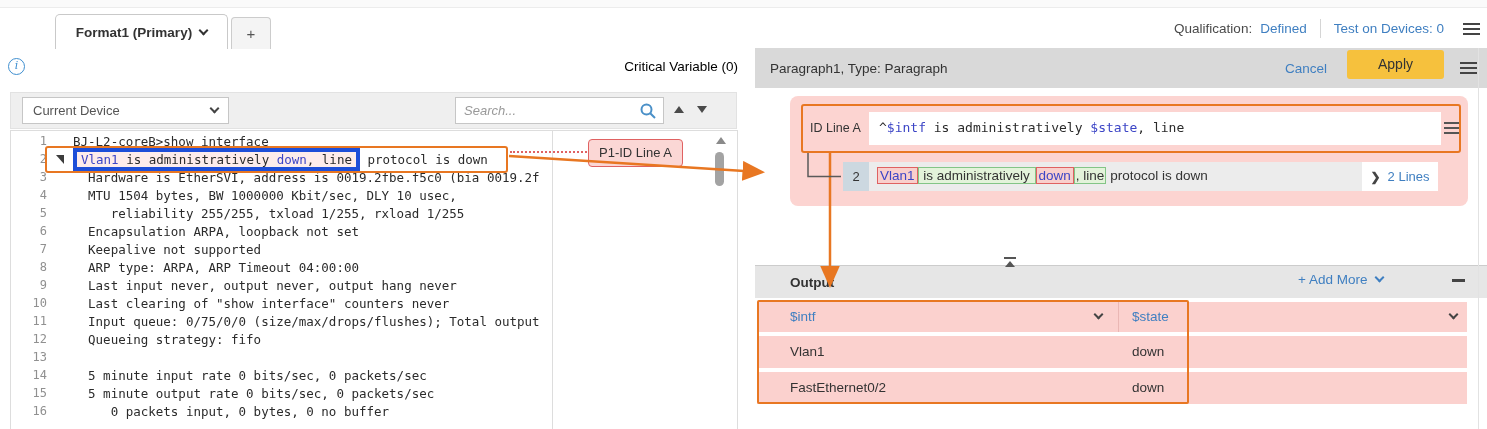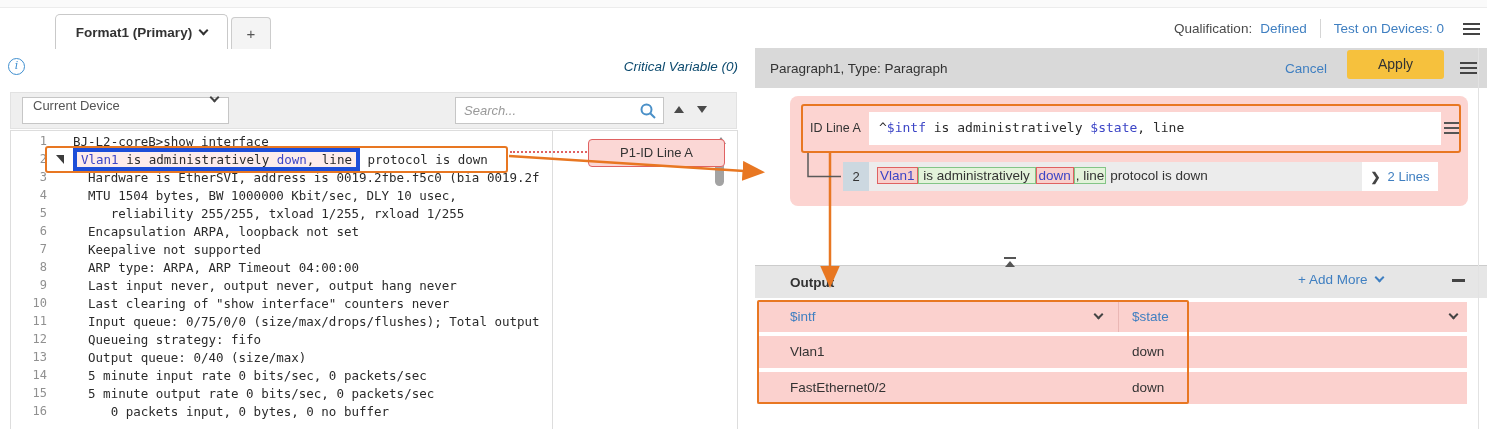--- a/index.html
+++ b/index.html
@@ -18,43 +18,43 @@
 
   
   .chev { display:inline-block; width:7px; height:7px; border-right:2px solid currentColor; border-bottom:2px solid currentColor; transform:rotate(45deg); margin-top:-4px; }
   .burger { width:17px; height:2px; background:#444; box-shadow:0 -5px 0 #444, 0 5px 0 #444; }
   .tri-up { width:0; height:0; border-left:5px solid transparent; border-right:5px solid transparent; border-bottom:7px solid #4a4a4a; }
   .tri-down { width:0; height:0; border-left:5px solid transparent; border-right:5px solid transparent; border-top:7px solid #4a4a4a; }
   .info-i { left:8px; top:58px; width:17px; height:17px; border:1.5px solid #3f8fd0; border-radius:50%; color:#3f8fd0; font-size:11px; font-family:"DejaVu Serif",serif; font-style:italic; text-align:center; line-height:14px; }
   .minus-bar { width:13px; height:2.5px; background:#444; }
 
   
-  .crit { left:560px; top:59px; width:178px; text-align:right; font-size:13.5px; color:#0c4a6e; cursor:pointer;font-style:italic; }
+  .crit { left:560px; top:59px; width:178px; text-align:right; font-size:13.5px; color:#000000; cursor:pointer; }
   .toolbar { left:10px; top:92px; width:727px; height:37px; background:#efefef; border:1px solid #e2e2e2; }
-  .select { left:22px; top:97px; width:207px; height:27px; background:#fff; border:1px solid #c6c6c6; display:flex; font-size:13px; color:#555; padding:0 10px; justify-content:space-between; cursor:pointer; }
+  .select { left:22px; top:97px; width:207px; height:27px; background:#fff; border:1px solid #c6c6c6; display:flex; align-items:center; font-size:13px; color:#555; padding:0 10px; justify-content:space-between; cursor:pointer; }
   .search { left:455px; top:97px; width:209px; height:27px; background:#fff; border:1px solid #c6c6c6; }
   .search input { position:absolute; left:0; top:0; width:180px; height:25px; border:none; outline:none; font-family:"Liberation Sans",sans-serif; font-style:italic; font-size:13px; color:#666; padding:0 8px; background:transparent; }
   .search input::placeholder { color:#999; font-style:italic; }
   .mag { position:absolute; right:6px; top:4px; }
   .updown { display:flex; gap:13px; left:674px; top:106px; }
 
   .codebox { left:10px; top:130px; width:728px; height:299px; background:#fff; border:1px solid #dddddd; border-bottom:none; overflow:hidden; }
   .codelines { position:absolute; left:0px; top:1px; width:542px; overflow:hidden; }
   .code-row { height:18px; display:flex; align-items:center; font-family:"DejaVu Sans Mono",monospace; font-size:12.5px; white-space:pre; }
   .gutter { display:inline-block; width:36px; text-align:right; color:#909090; flex:0 0 36px; font-size:12px; }
   .fold { display:inline-block; width:26px; flex:0 0 26px; text-align:center; }
   .fold.on::after { content:""; display:inline-block; width:0; height:0; border-top:9px solid #3c3c3c; border-left:8px solid transparent; }
   .ctext { color:#2b2b2b; white-space:pre; }
   .ctext .v { color:#3c45c6; }
   .ctext .hl-pink { background:#fdeceb; border:4px solid #1d4ed8; padding:0 4px; }
   .code-vdiv { left:552px; top:130px; width:1px; height:299px; background:#dddddd; }
 
   .orange-box { border:2px solid #e87722; border-radius:3px; z-index:40; pointer-events:none; }
   .dotline { left:510px; top:151px; width:77px; border-top:2px dotted #e06262; z-index:30; }
-  .badge { left:588px; top:139px; height:28px; padding:0 31px; background:#fbd7d5; border:1px solid #e06262; border-radius:4px; font-size:13px; color:#333; line-height:26px; z-index:30; }
+  .badge { left:588px; top:139px; height:28px; padding:0 10px; background:#fbd7d5; border:1px solid #e06262; border-radius:4px; font-size:13px; color:#333; line-height:26px; z-index:30; }
 
   .scroll-up { left:716px; top:137px; width:0; height:0; border-left:5px solid transparent; border-right:5px solid transparent; border-bottom:7px solid #8a8a8a; }
   .scroll-thumb { left:715px; top:152px; width:9px; height:34px; background:#a3a3a3; border-radius:5px; }
 
   
   .rp-header { left:755px; top:48px; width:732px; height:40px; background:#d9d9d9; display:flex; align-items:center; font-size:13.5px; color:#333; padding:0 10px 0 15px; }
   .rp-header .spacer { flex:1; }
   .apply-btn { width:97px; height:29px; background:#f6c13d; border:none; border-radius:3px; font-family:"Liberation Sans",sans-serif; font-size:14px; color:#333; cursor:pointer; margin:0 16px 8px 20px; }
   .pinkbox { left:790px; top:96px; width:678px; height:110px; background:#fcd4d1; border-radius:8px; }
   .idrow-orange { left:801px; top:104px; width:660px; height:49px; }
@@ -141,21 +141,21 @@
         <div class="code-row"><span class="gutter">3</span><span class="fold"></span><span class="ctext"><span>  Hardware is EtherSVI, address is 0019.2fbe.f5c0 (bia 0019.2f</span></span></div>
         <div class="code-row"><span class="gutter">4</span><span class="fold"></span><span class="ctext"><span>  MTU 1504 bytes, BW 1000000 Kbit/sec, DLY 10 usec,</span></span></div>
         <div class="code-row"><span class="gutter">5</span><span class="fold"></span><span class="ctext"><span>     reliability 255/255, txload 1/255, rxload 1/255</span></span></div>
         <div class="code-row"><span class="gutter">6</span><span class="fold"></span><span class="ctext"><span>  Encapsulation ARPA, loopback not set</span></span></div>
         <div class="code-row"><span class="gutter">7</span><span class="fold"></span><span class="ctext"><span>  Keepalive not supported</span></span></div>
         <div class="code-row"><span class="gutter">8</span><span class="fold"></span><span class="ctext"><span>  ARP type: ARPA, ARP Timeout 04:00:00</span></span></div>
         <div class="code-row"><span class="gutter">9</span><span class="fold"></span><span class="ctext"><span>  Last input never, output never, output hang never</span></span></div>
         <div class="code-row"><span class="gutter">10</span><span class="fold"></span><span class="ctext"><span>  Last clearing of "show interface" counters never</span></span></div>
         <div class="code-row"><span class="gutter">11</span><span class="fold"></span><span class="ctext"><span>  Input queue: 0/75/0/0 (size/max/drops/flushes); Total output</span></span></div>
         <div class="code-row"><span class="gutter">12</span><span class="fold"></span><span class="ctext"><span>  Queueing strategy: fifo</span></span></div>
-        <div class="code-row"><span class="gutter">13</span><span class="fold"></span><span class="ctext"><span>  Output queue: 0/40 (size/max)</span></span></div>
+        <div class="code-row"><span class="gutter">13</span><span class="fold"></span></div>
         <div class="code-row"><span class="gutter">14</span><span class="fold"></span><span class="ctext"><span>  5 minute input rate 0 bits/sec, 0 packets/sec</span></span></div>
         <div class="code-row"><span class="gutter">15</span><span class="fold"></span><span class="ctext"><span>  5 minute output rate 0 bits/sec, 0 packets/sec</span></span></div>
         <div class="code-row"><span class="gutter">16</span><span class="fold"></span><span class="ctext"><span>     0 packets input, 0 bytes, 0 no buffer</span></span></div>
       </div>
   </div>
   <div class="abs code-vdiv"></div>
 
   <div class="abs orange-box" style="left:45px; top:146px; width:463px; height:27px;"></div>
   <div class="abs dotline"></div>
   <div class="abs badge">P1-ID Line A</div>

